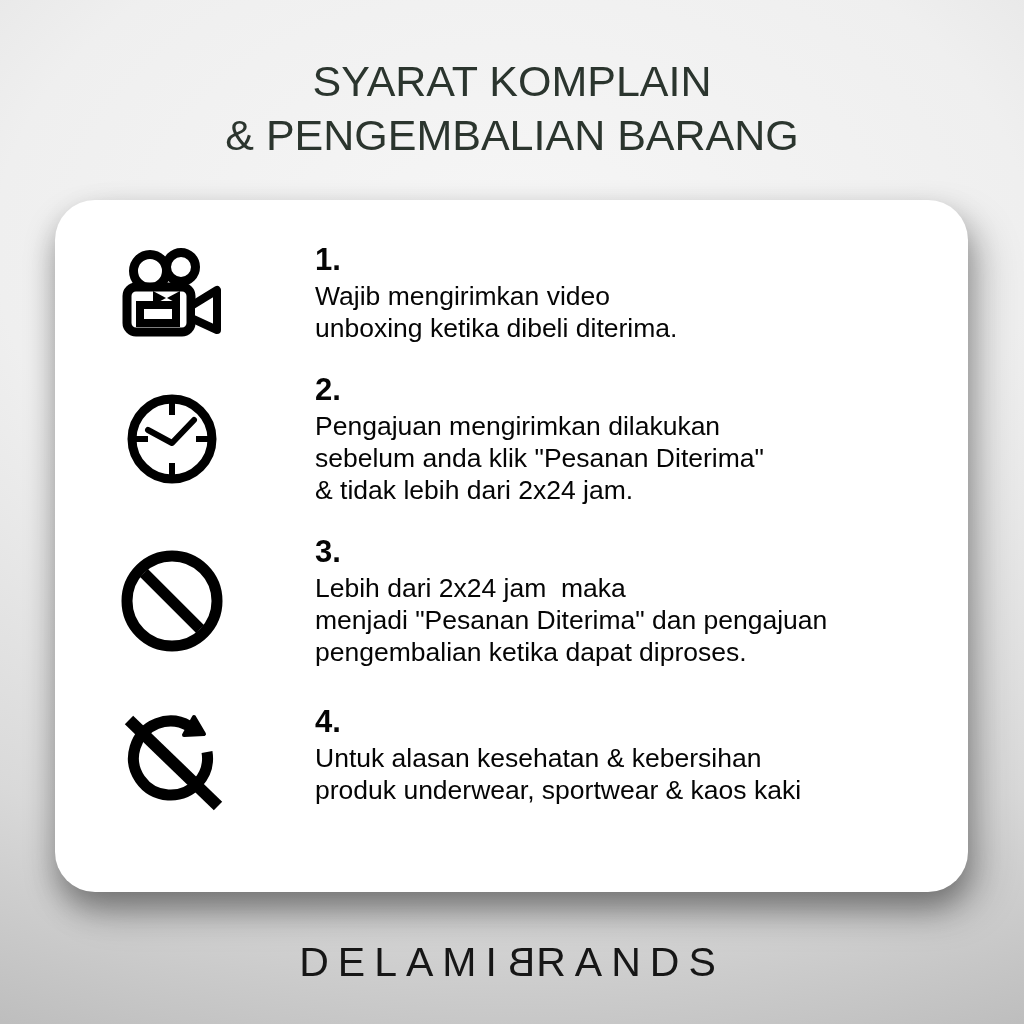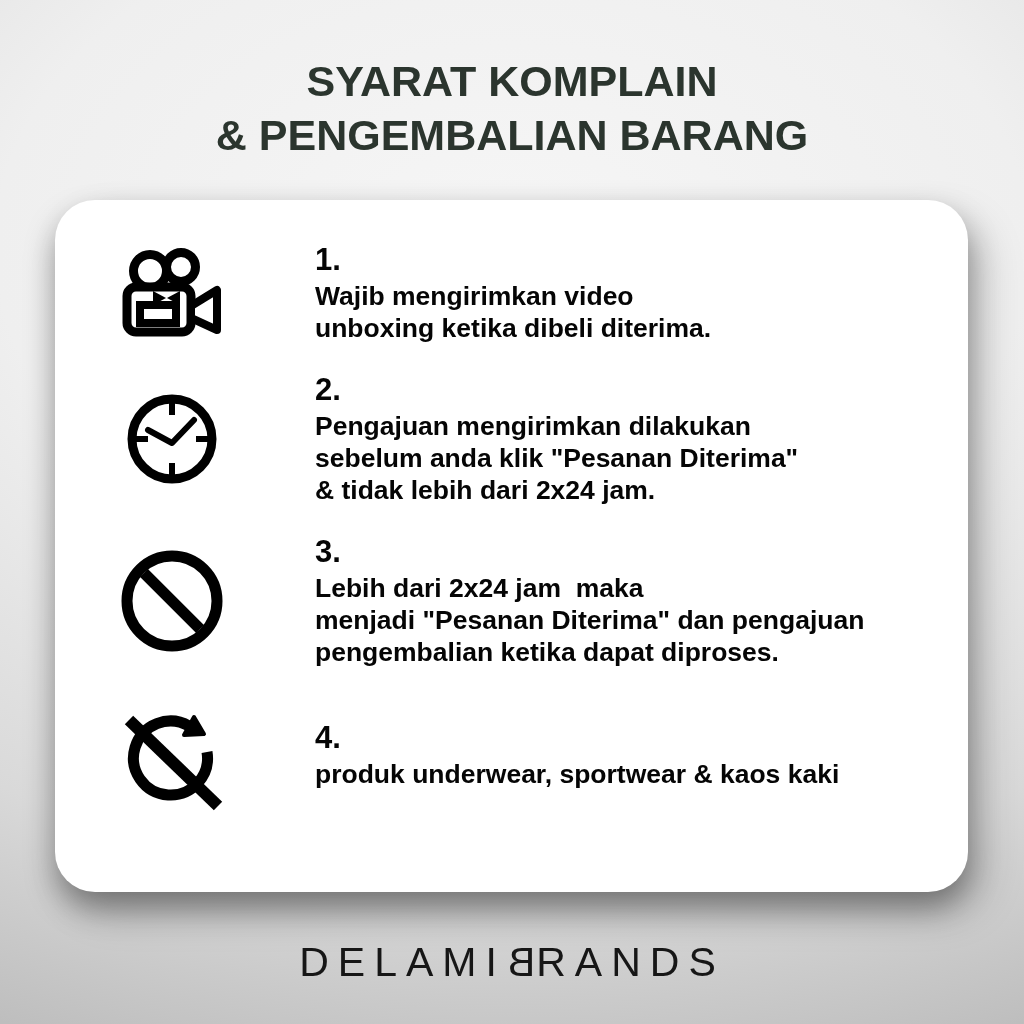--- a/index.html
+++ b/index.html
@@ -5,35 +5,35 @@
   html,body{margin:0;padding:0;}
   .canvas{
     position:relative;width:1024px;height:1024px;overflow:hidden;
     background-color:#c9c9c9;
     background-image:radial-gradient(140% 95% at 50% 24%,
       #f6f6f6 0%, #efefef 36%, #d9d9d9 66%, #aeaeae 100%);
     font-family:"Liberation Sans",sans-serif;
   }
   .title{
     position:absolute;top:54px;left:0;width:100%;text-align:center;
-    font-weight:bold;font-size:43px;line-height:54px;color:#2b352e;
+    font-weight:normal;font-size:43px;line-height:54px;color:#2b352e;
   }
   .card{
     position:absolute;left:55px;top:200px;width:913px;height:692px;
     background:#ffffff;border-radius:40px;box-sizing:border-box;
     padding:42px 24px 28px 0;
     box-shadow:0 16px 30px rgba(0,0,0,0.35), 16px 20px 42px rgba(0,0,0,0.18);
   }
   .row{display:flex;align-items:center;margin-bottom:28px;}
   .row:last-child{margin-bottom:0;}
   .icon-cell{flex:0 0 234px;display:flex;justify-content:center;align-items:center;}
   .icon{display:inline-flex;}
   .text-cell{flex:1;padding-left:26px;}
   .num{font-size:31px;font-weight:bold;line-height:36px;margin-bottom:2px;color:#050505;}
-  .line{font-size:26.5px;font-weight:bold;line-height:32px;color:#050505;white-space:pre-wrap;}
+  .line{font-size:26.5px;font-weight:normal;line-height:32px;color:#050505;white-space:pre-wrap;}
   .brand{
     position:absolute;top:938px;left:0;width:100%;text-align:center;
     font-size:41px;line-height:48px;letter-spacing:9px;color:#161616;font-weight:400;
   }
   .brand .flip{display:inline-block;transform:scaleX(-1);margin-left:-7px;margin-right:1px;}
 </style>
 </head>
 <body>
 
 <div class="canvas">
@@ -103,20 +103,21 @@
             <span class="icon">
               <svg width="118" height="118" viewBox="0 0 118 118">
                 <path d="M94,56 A37,37 0 1 1 76,30" fill="none" stroke="#000" stroke-width="11"></path>
                 <path d="M71,39 L81,21 L91,38 Z" fill="#000" stroke="#000" stroke-width="4" stroke-linejoin="round"></path>
                 <path d="M16,24 L105,110" stroke="#000" stroke-width="12"></path>
               </svg>
             </span>
           </div>
           <div class="text-cell">
             <div class="num">4.</div>
+            <div class="line">Untuk alasan kesehatan &amp; kebersihan</div>
             <div class="line">produk underwear, sportwear &amp; kaos kaki</div>
           </div>
         </div>
       </div>
   </div>
 
   <div class="brand"><span>DELAMI</span><span class="flip">B</span><span>RANDS</span></div>
 
 </div>
 

